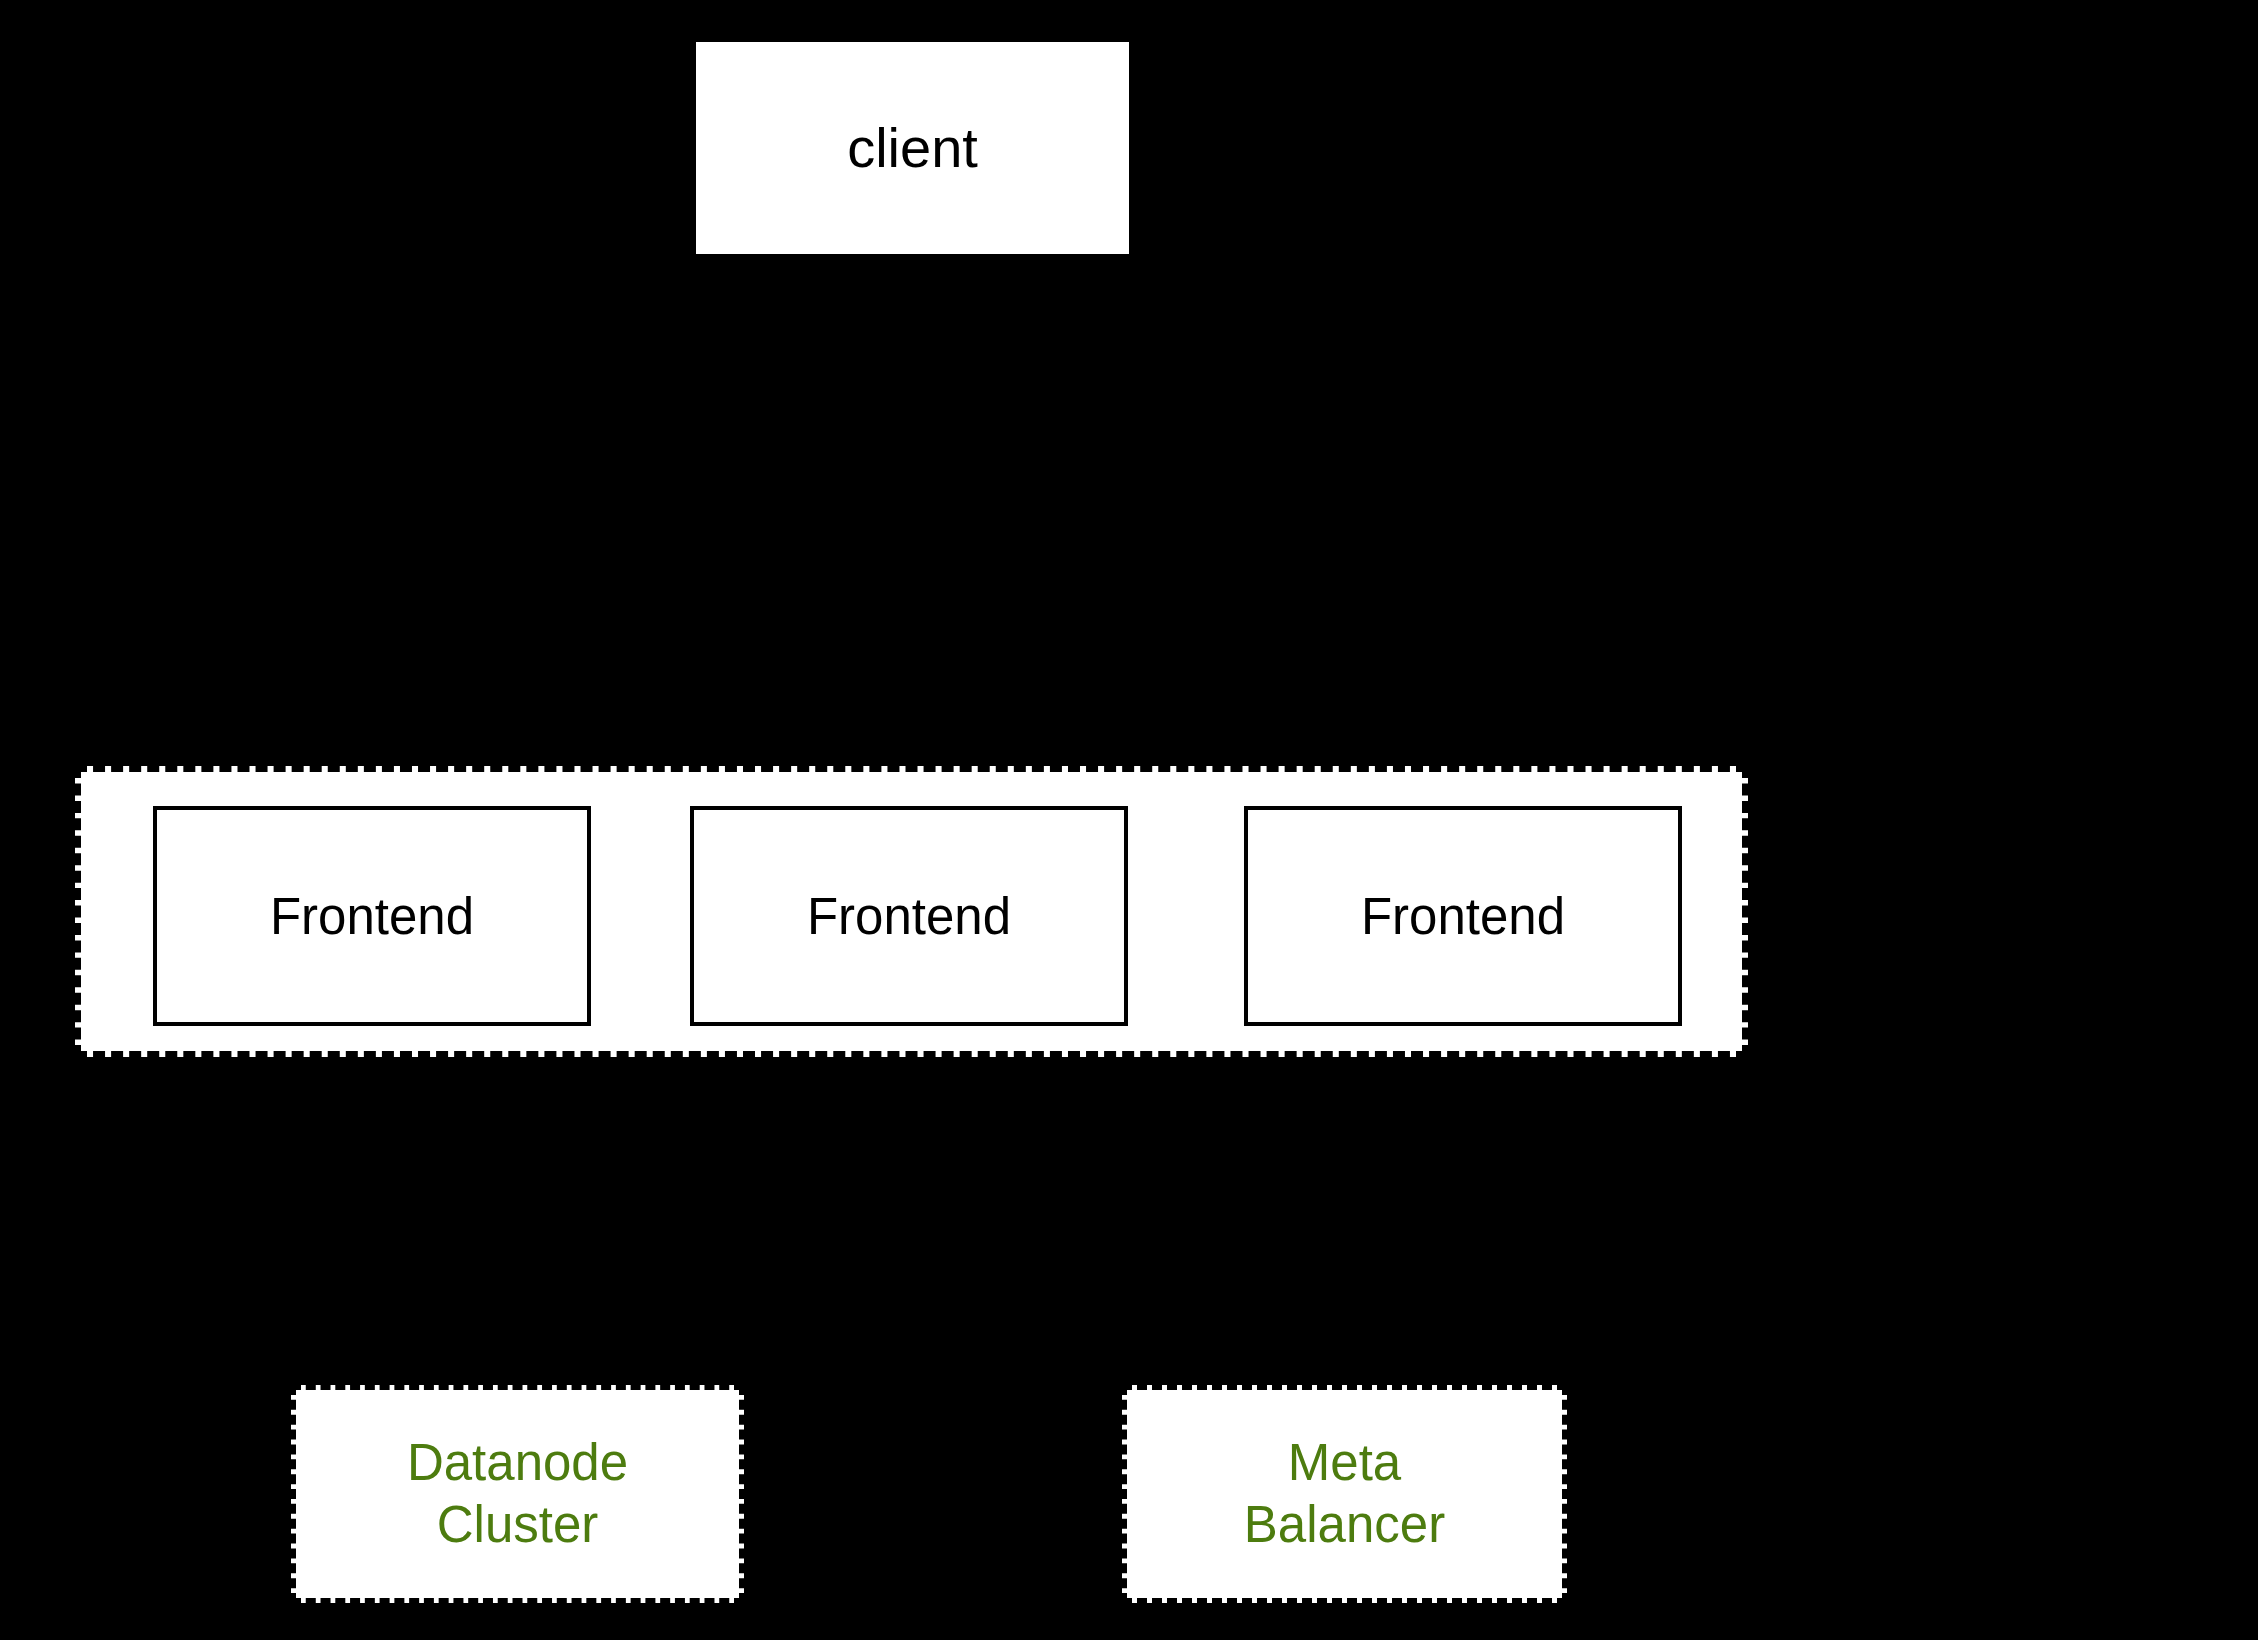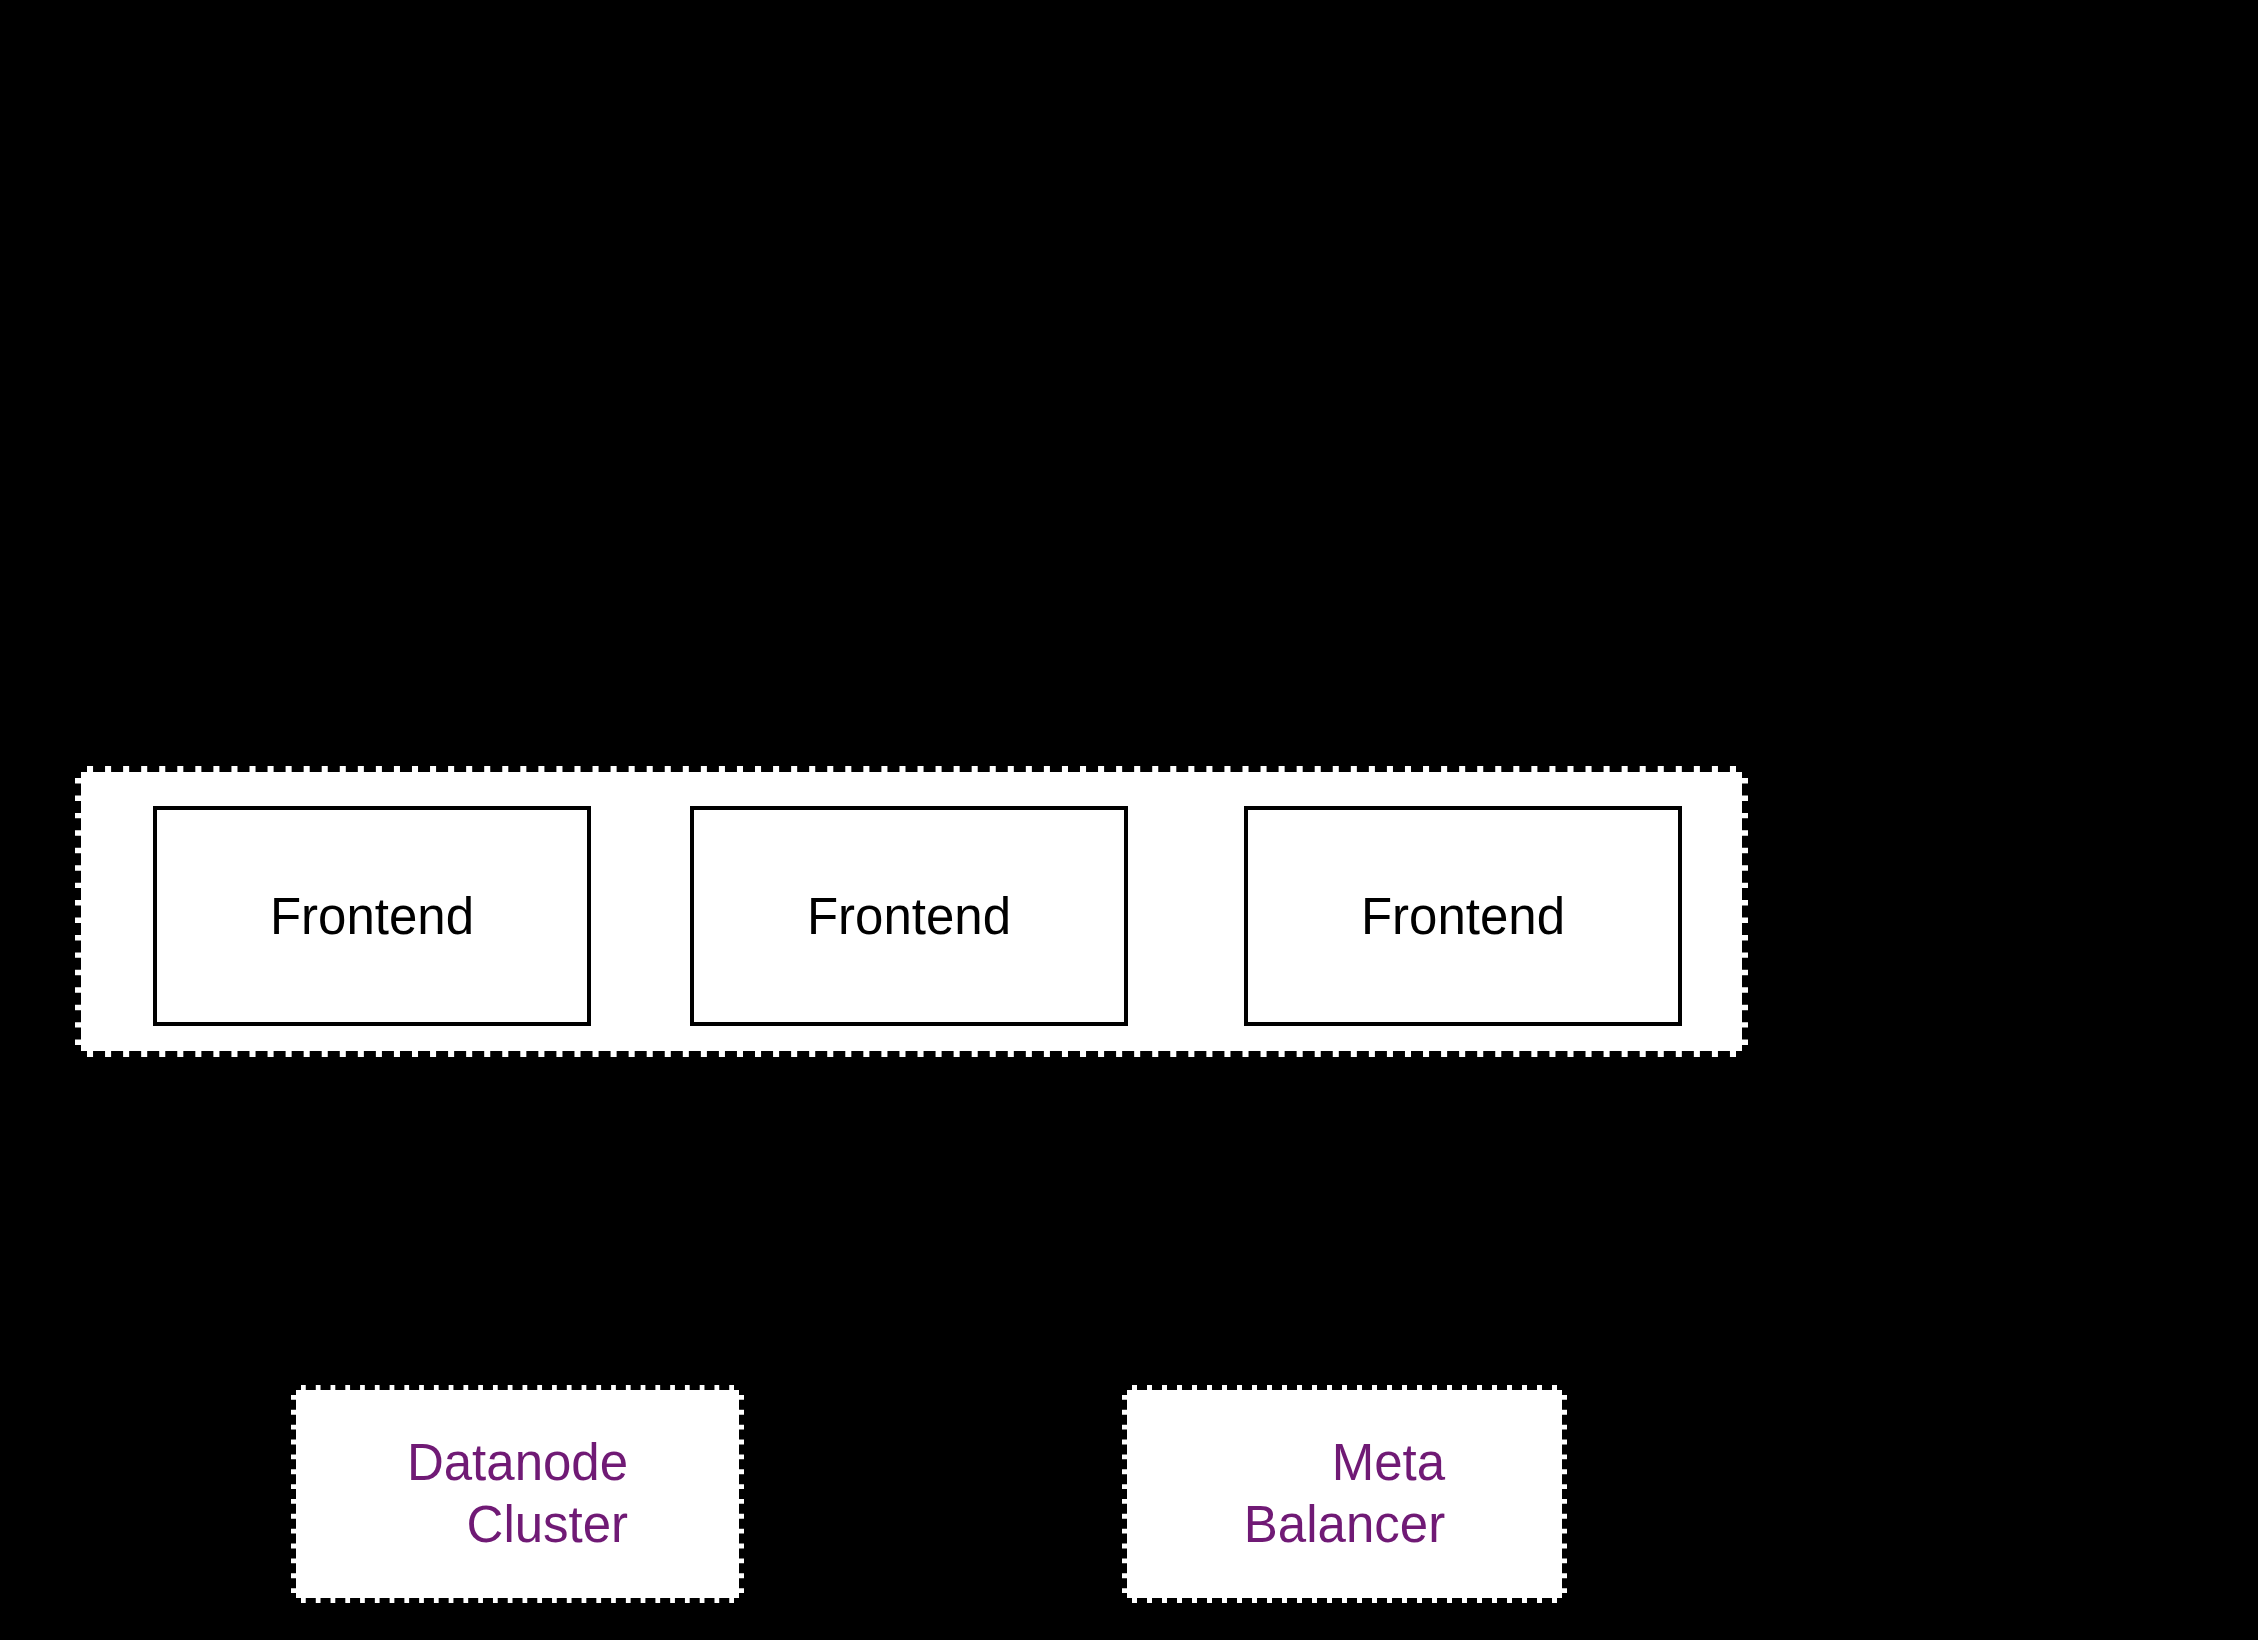--- a/index.html
+++ b/index.html
@@ -76,44 +76,45 @@
   #frontend-node-2 { left: 1163px; }
   
   .cluster-node {
     position: absolute;
     box-sizing: border-box;
     background: #ffffff;
     border: 5.5px dashed #000000;
     display: flex;
     align-items: center;
     justify-content: center;
-    text-align: right;
+    text-align: center;
     font-size: 51px;
     line-height: 1.22;
     white-space: pre-line;
-    color: #701a75;
+    color: #4d7c0f;
   }
   #datanode-cluster-node {
     left: 291px;
     top: 1385px;
     width: 453px;
     height: 218px;
   }
   #meta-cluster-node {
     left: 1122px;
     top: 1385px;
     width: 445px;
     height: 218px;
   }
 </style>
 </head>
 <body>
 
 <div id="canvas">
 
+  <div class="node" id="client-node">client</div>
 
 
   <div id="frontend-group">
 
     <div class="frontend-node" id="frontend-node-0">Frontend</div>
 
     <div class="frontend-node" id="frontend-node-1">Frontend</div>
 
     <div class="frontend-node" id="frontend-node-2">Frontend</div>
   </div>

